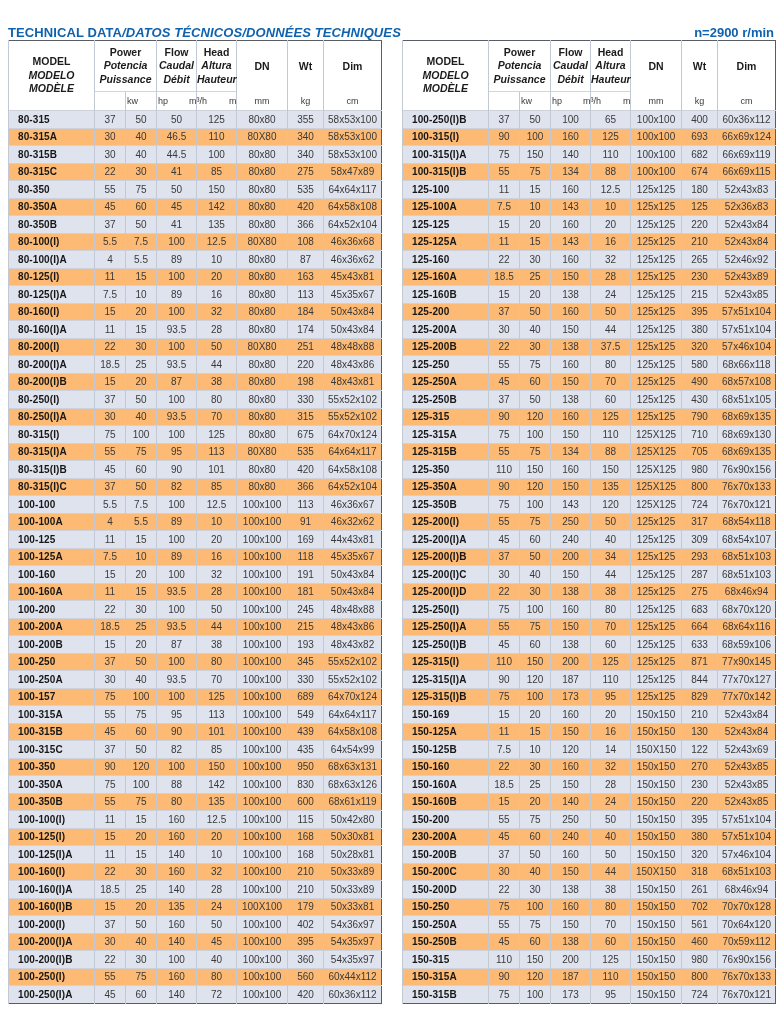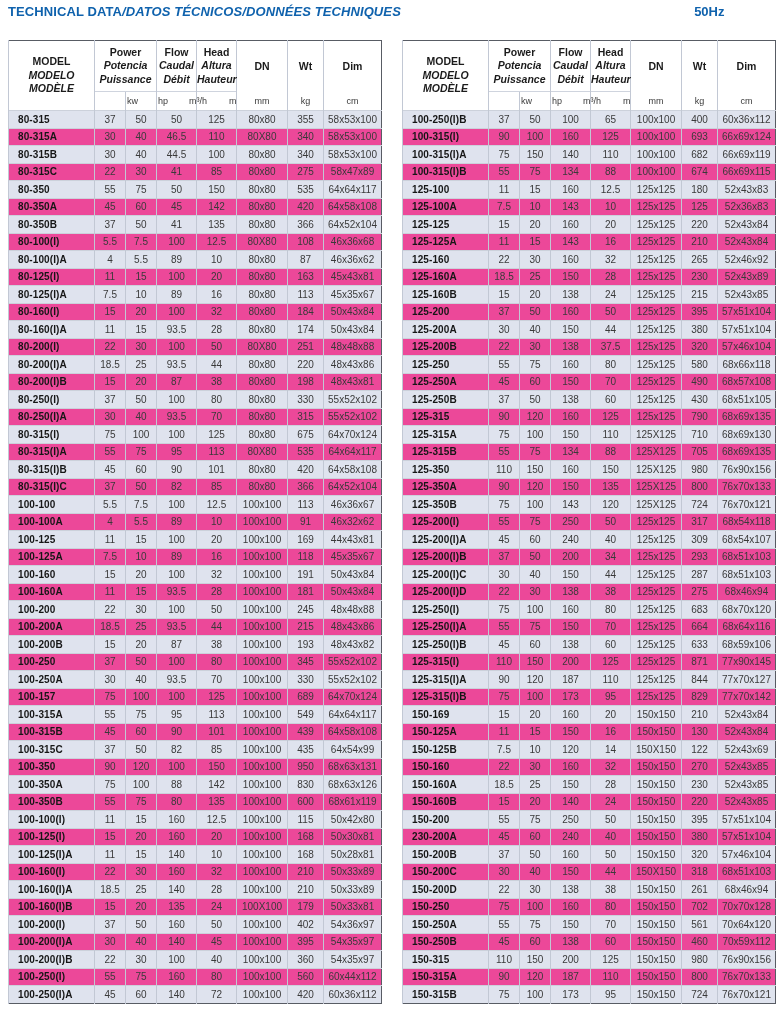--- a/index.html
+++ b/index.html
@@ -8,34 +8,34 @@
     width: 782px; height: 1011px;
     background: #ffffff;
     font-family: "Liberation Sans", sans-serif;
     -webkit-font-smoothing: antialiased;
   }
   .page { width: 782px; height: 1011px; padding: 0 8px; }
 
   
   .titlebar {
     height: 40px;
-    display: flex; justify-content: space-between; align-items: flex-start;
+    display: flex; justify-content: space-between; align-items: flex-end;
     padding-top: 4px;
   }
   .title { color: var(--accent, #0f62ad); font-size: 13px; font-weight: bold; letter-spacing: .1px; }
   .title .i { font-style: italic; }
   .specs { color: var(--accent, #0f62ad); font-size: 13px; font-weight: bold; display: flex; gap: 30px; flex-direction: column; }
 
   
   .tables { display: flex; gap: 20px; }
   table.data {
     border-collapse: collapse; table-layout: fixed;
     width: 373px;
     border: 1.5px solid #585c64;
-    background: #ec4899;
+    background: #fdba74;
   }
   table.data th, table.data td { border-left: 1px solid #c2c8d4; padding: 0; }
   thead th { background: #ffffff; vertical-align: middle; text-align: center; }
   thead { border-bottom: 1px solid #7d828c; }
   .h-names { height: 51px; }
   .h-names th { border-left: 1px solid #8f949e; font-size: 10.5px; color: #1b1b1b; }
   .h-names th span { display: block; line-height: 1.28; font-weight: bold; }
   .h-names th span.i { font-style: italic; }
   .h-units th { height: 19px; font-weight: normal; font-size: 9px; color: #3a3a3a; }
   .h-units th:nth-child(-n+4) { border-top: 1px solid #cfd4de; padding-left: 32px; }

